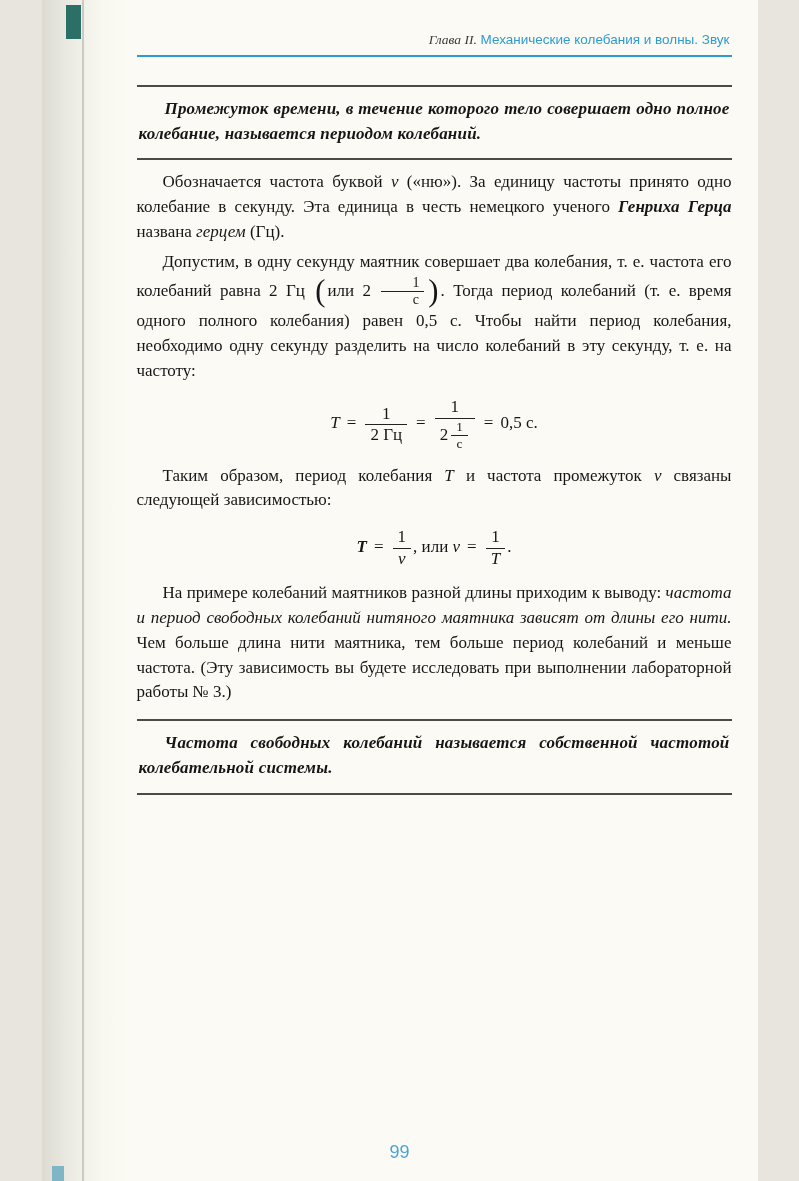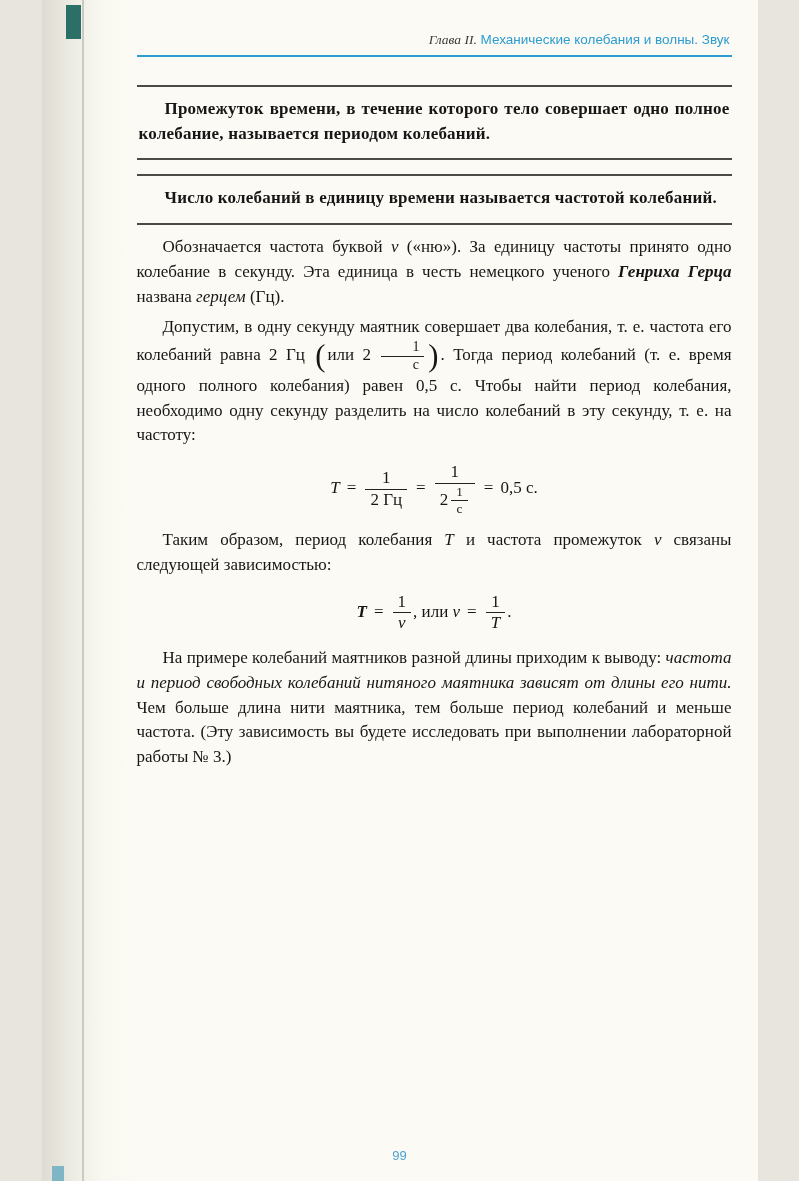--- a/index.html
+++ b/index.html
@@ -26,21 +26,21 @@
   .chapter-title{font-family:"Liberation Sans","DejaVu Sans",sans-serif;color:#2d9cd1;}
   .header-rule{height:2px;background:#2d9cd1;margin-top:5px;margin-bottom:28px;}
   
   .def{
     border-top:2px solid #4a4a46;
     border-bottom:2px solid #4a4a46;
     padding:10px 2px 12px 2px;
     margin:14px 0 10px 0;
   }
   .def p{
-    margin:0;font-weight:bold;
+    margin:0;font-weight:bold;font-style:italic;
     text-indent:26px;text-align:justify;letter-spacing:0.2px;
   }
   
   .para{margin:5px 0;text-indent:26px;text-align:justify;}
   .bi{font-weight:bold;font-style:italic;}
   .it{font-style:italic;}
   
   .formula{text-align:center;margin:14px 0 12px 0;text-indent:0;}
   .f-var{font-style:italic;}
   .f-var.bold{font-weight:bold;}
@@ -48,21 +48,21 @@
   .frac{display:inline-block;vertical-align:middle;text-align:center;margin:0 2px;}
   .frac .num{display:block;border-bottom:1.4px solid #222;padding:0 5px;line-height:1.2;}
   .frac .den{display:block;padding:0 5px;line-height:1.2;}
   .frac.small{font-size:0.78em;margin-left:3px;}
   .frac.inline{font-size:0.82em;}
   .den-inner{display:inline-flex;align-items:center;}
   .bigparen{font-size:1.8em;font-weight:300;vertical-align:middle;line-height:0.9;margin:0 2px;}
   
   .page-number{
     position:absolute;bottom:18px;left:0;right:0;
-    text-align:center;font-size:13px;color:#4aa3d6;
+    text-align:center;font-size:18px;color:#4aa3d6;
     font-family:"Liberation Sans","DejaVu Sans",sans-serif;
   }
 </style>
 </head>
 <body>
 
 <div class="page">
   <div class="corner-mark"></div>
   <div class="corner-mark2"></div>
   <div class="edge-line"></div>
@@ -71,40 +71,40 @@
 
     <div class="chapter-header"><span class="chapter-label">Глава II.</span><span class="chapter-title"> Механические колебания и волны. Звук</span></div>
     <div class="header-rule"></div>
 
     <div class="def">
       <p>Промежуток времени, в течение которого тело совершает одно полное колебание, называется периодом колебаний.</p>
     </div>
 
 
 
-    <div class="def">
-      <p>Число колебаний в единицу времени называется частотой колебаний.</p>
-    </div>
 
     <p class="para"><span>Обозначается частота буквой </span><span class="it">ν</span><span> («ню»). За единицу частоты принято одно колебание в секунду. Эта единица в честь немецкого ученого </span><span class="bi">Генриха Герца</span><span> названа </span><span class="it">герцем</span><span> (Гц).</span></p>
 
     <p class="para"><span>Допустим, в одну секунду маятник совершает два колебания, т. е. частота его колебаний равна 2 Гц </span><span class="bigparen">(</span><span>или 2 </span><span class="frac inline"><span class="num">1</span><span class="den">с</span></span><span class="bigparen">)</span><span>. Тогда период колебаний (т. е. время одного полного колебания) равен 0,5 с. Чтобы найти период колебания, необходимо одну секунду разделить на число колебаний в эту секунду, т. е. на частоту:</span></p>
 
     <div class="formula"><span class="f-var">T</span><span class="f-op">=</span><span class="frac"><span class="num">1</span><span class="den">2 Гц</span></span><span class="f-op">=</span><span class="frac"><span class="num">1</span><span class="den"><span class="den-inner">
               <span>2</span>
               <span class="frac small">
                 <span class="num">1</span>
                 <span class="den">с</span>
               </span>
             </span></span></span><span class="f-op">=</span><span>0,5 с.</span></div>
 
     <p class="para"><span>Таким образом, период колебания </span><span class="it">T</span><span> и частота промежуток </span><span class="it">ν</span><span> связаны следующей зависимостью:</span></p>
 
     <div class="formula"><span class="f-var bold">T</span><span class="f-op">=</span><span class="frac"><span class="num">1</span><span class="den f-var">ν</span></span><span>, или </span><span class="f-var">ν</span><span class="f-op">=</span><span class="frac"><span class="num">1</span><span class="den f-var">T</span></span><span>.</span></div>
 
     <p class="para"><span>На примере колебаний маятников разной длины приходим к выводу: </span><span class="it">частота и период свободных колебаний нитяного маятника зависят от длины его нити.</span><span> Чем больше длина нити маятника, тем больше период колебаний и меньше частота. (Эту зависимость вы будете исследовать при выполнении лабораторной работы № 3.)</span></p>
 
+    <div class="def">
+      <p>Частота свободных колебаний называется собственной частотой колебательной системы.</p>
+    </div>
 
 
   </div>
 
   <div class="page-number">99</div>
 </div>
 
 </body></html>

